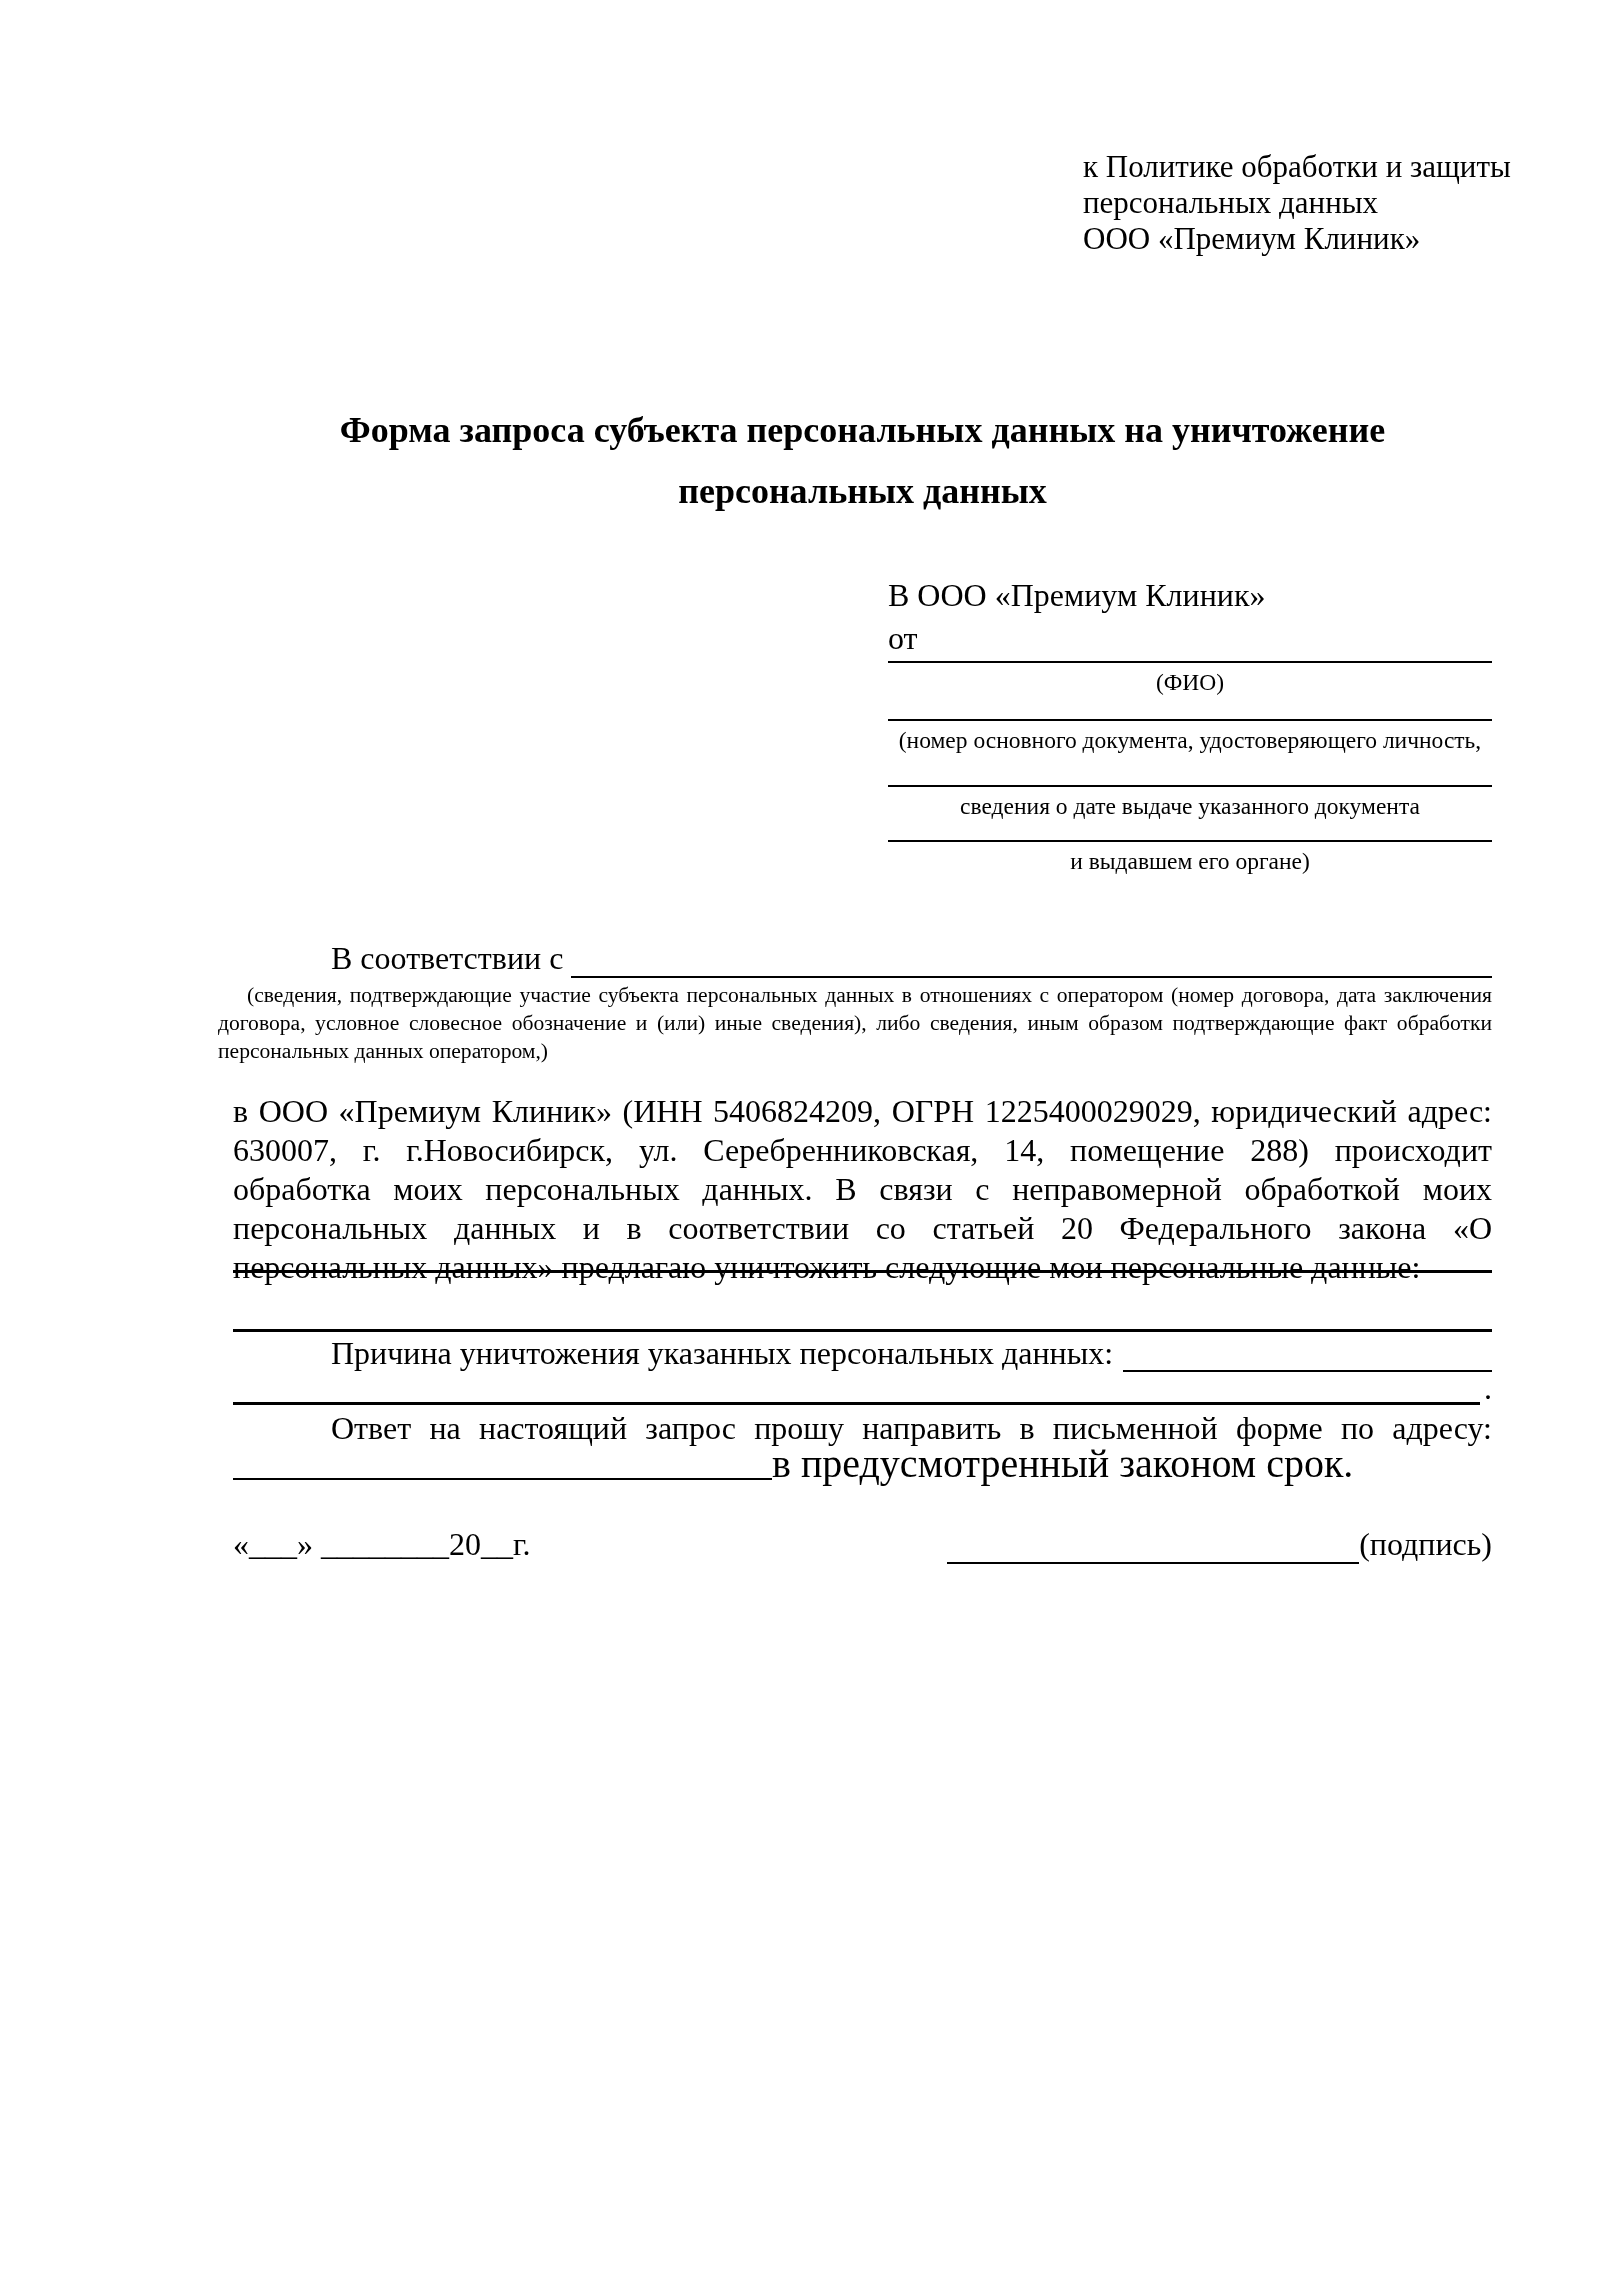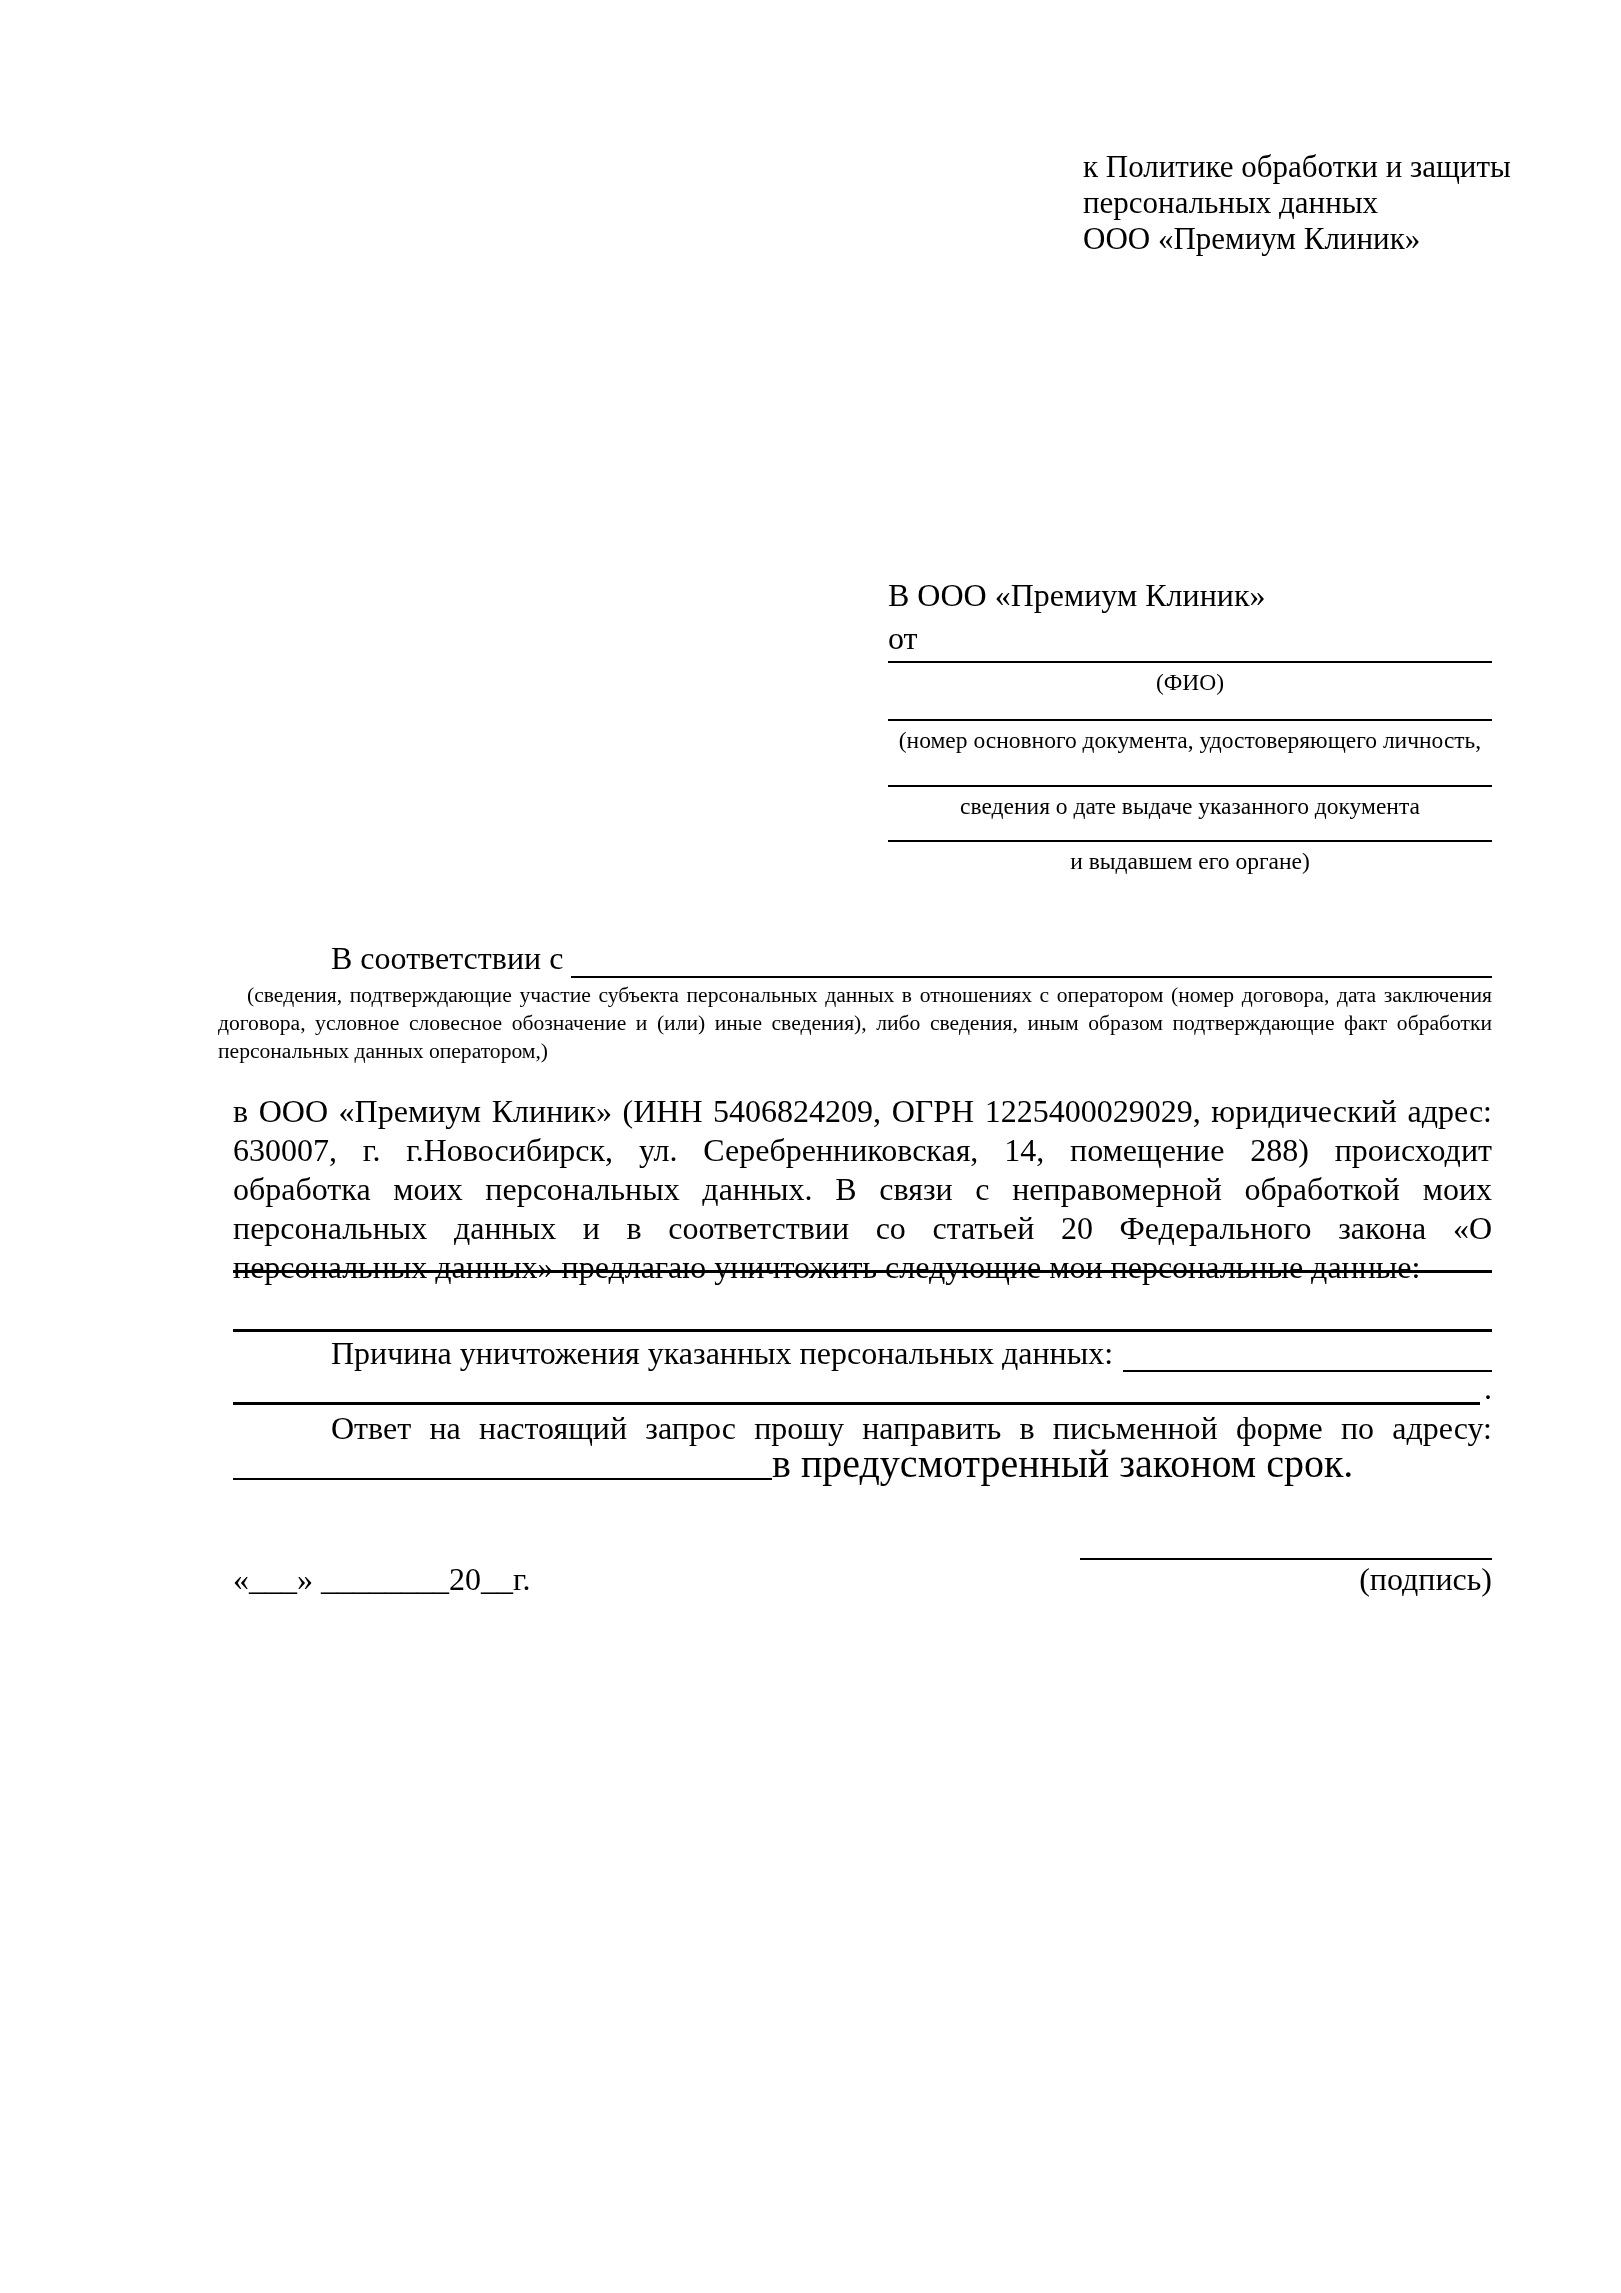--- a/index.html
+++ b/index.html
@@ -86,35 +86,38 @@
   .reply-2 .rule { width: 539px; border-bottom: 2.9px solid #000; height: 27.4px; }
   .reply-2 .suffix { white-space: nowrap; }
 
   
   .footer-row {
     left: 233px; top: 1525px; width: 1259px;
     display: flex; justify-content: space-between; align-items: flex-end;
     font-size: 32px; line-height: 39px;
   }
   .footer-row .date { white-space: nowrap; }
-  .sign-group { display: flex; align-items: flex-end; flex-direction: column; }
+  .sign-group { display: flex; align-items: flex-end; }
   .sign-group .rule { width: 412px; border-bottom: 2.9px solid #000; height: 33px; }
   .sign-group .cap { white-space: nowrap; }
 </style>
 </head>
 <body>
 
 <div class="page">
 
   <div class="abs appendix">
     <div>к Политике обработки и защиты</div>
     <div>персональных данных</div>
     <div>ООО «Премиум Клиник»</div>
   </div>
 
+  <div class="abs doc-title">
+    <div class="inner">Форма запроса субъекта персональных данных на уничтожение персональных данных</div>
+  </div>
 
   <div class="abs addressee">
     <div>В ООО «Премиум Клиник»</div>
     <div>от</div>
     <div class="fill-line fill-a"></div>
     <div class="cap">(ФИО)</div>
     <div class="fill-line fill-b"></div>
     <div class="cap">(номер основного документа, удостоверяющего личность,</div>
     <div class="fill-line fill-c"></div>
     <div class="cap">сведения о дате выдаче указанного документа</div>

